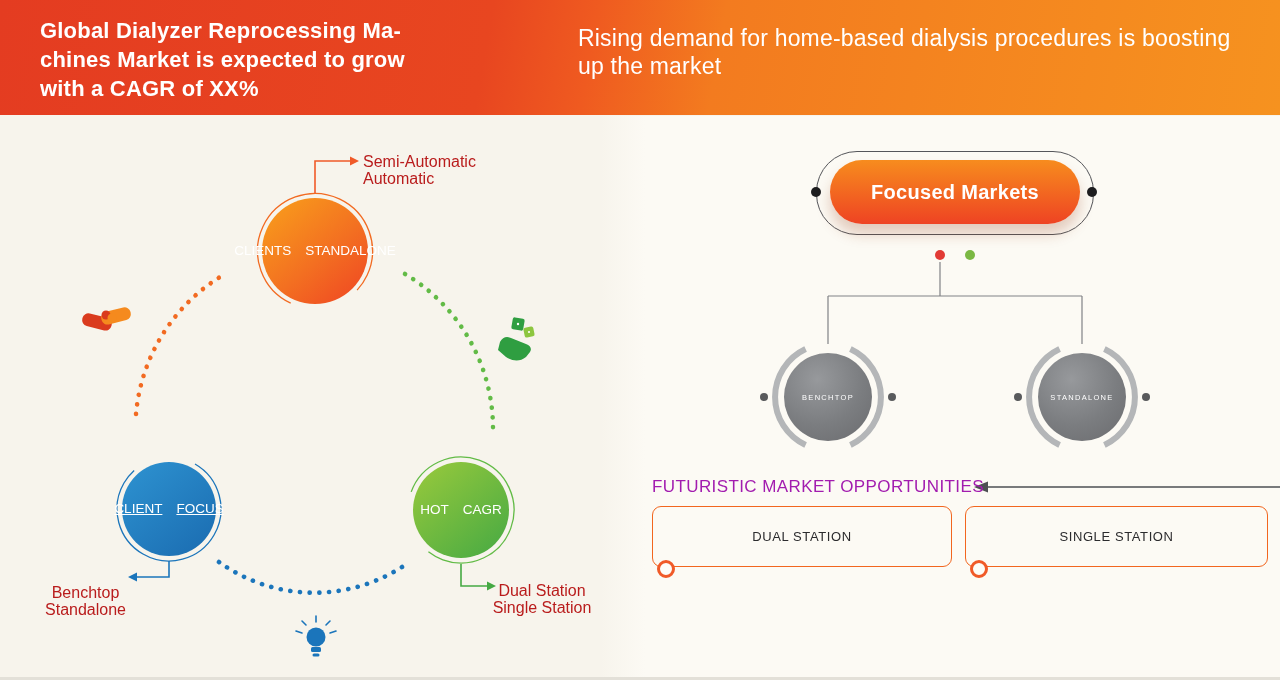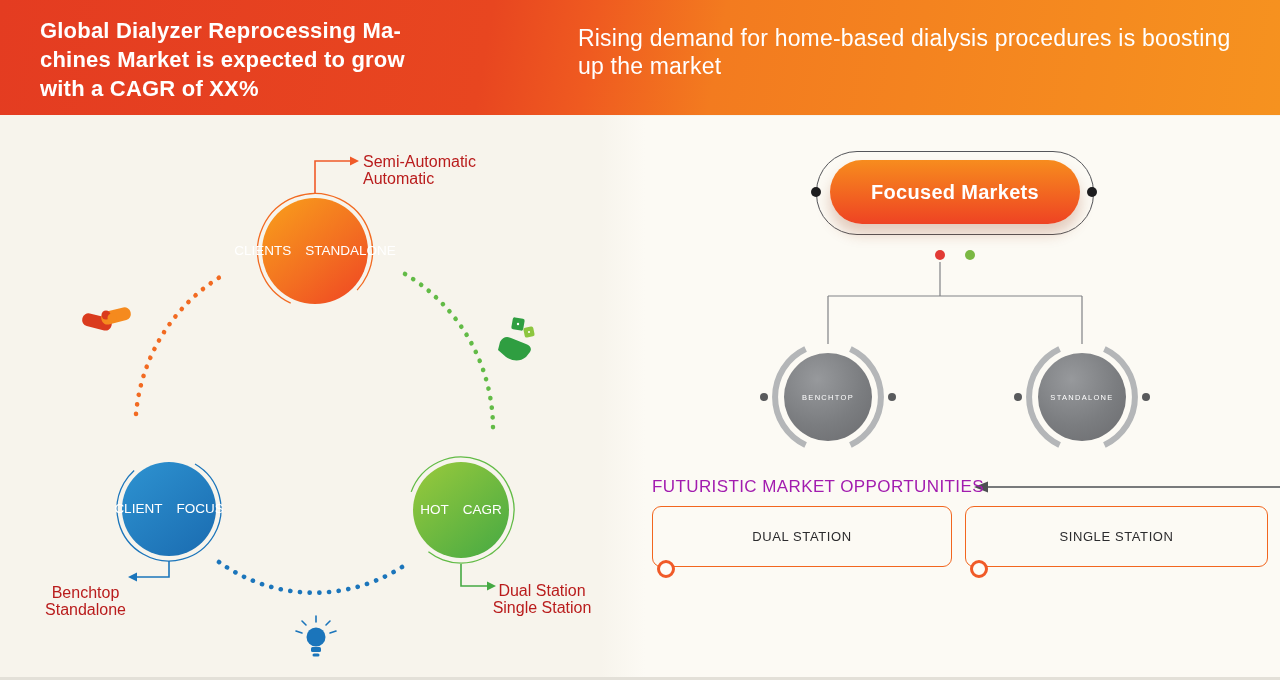--- a/index.html
+++ b/index.html
@@ -26,21 +26,21 @@
   .conn{fill:none;stroke:#808285;stroke-width:1.2;}
   .thick-arc{fill:none;stroke:#b4b6b8;stroke-width:6;}
 
   
   .node{position:absolute;border-radius:50%;display:flex;flex-direction:row;align-items:center;
     justify-content:center;text-align:center;color:#fff;gap:14px;}
   .node span{display:block;}
   .node-orange{left:262px;top:198px;width:106px;height:106px;font-size:13.5px;line-height:18px;font-weight:500;
     background:linear-gradient(140deg,#f9a11b 0%,#f37021 55%,#ef4423 100%);}
   .node-blue{left:122px;top:462px;width:94px;height:94px;font-size:13.5px;line-height:18px;font-weight:500;
-    background:linear-gradient(140deg,#2e93d1 0%,#1a6bb0 100%);}
+    background:linear-gradient(140deg,#2e93d1 0%,#1a6bb0 100%);text-decoration:underline;}
   .node-green{left:413px;top:462px;width:96px;height:96px;font-size:13.5px;line-height:18px;font-weight:500;
     background:linear-gradient(140deg,#9aca3c 0%,#45a943 100%);}
 
   .callout{position:absolute;font-size:16px;line-height:17px;color:#b91c1c;}
   .callout-semi{left:363px;top:153px;text-align:left;}
   .callout-bench{left:38px;top:584px;width:95px;text-align:center;}
   .callout-dual{left:490px;top:582px;width:104px;text-align:center;}
 
   
   .fm-outline{position:absolute;left:816px;top:151px;width:276px;height:82px;border:1.3px solid #55565a;

